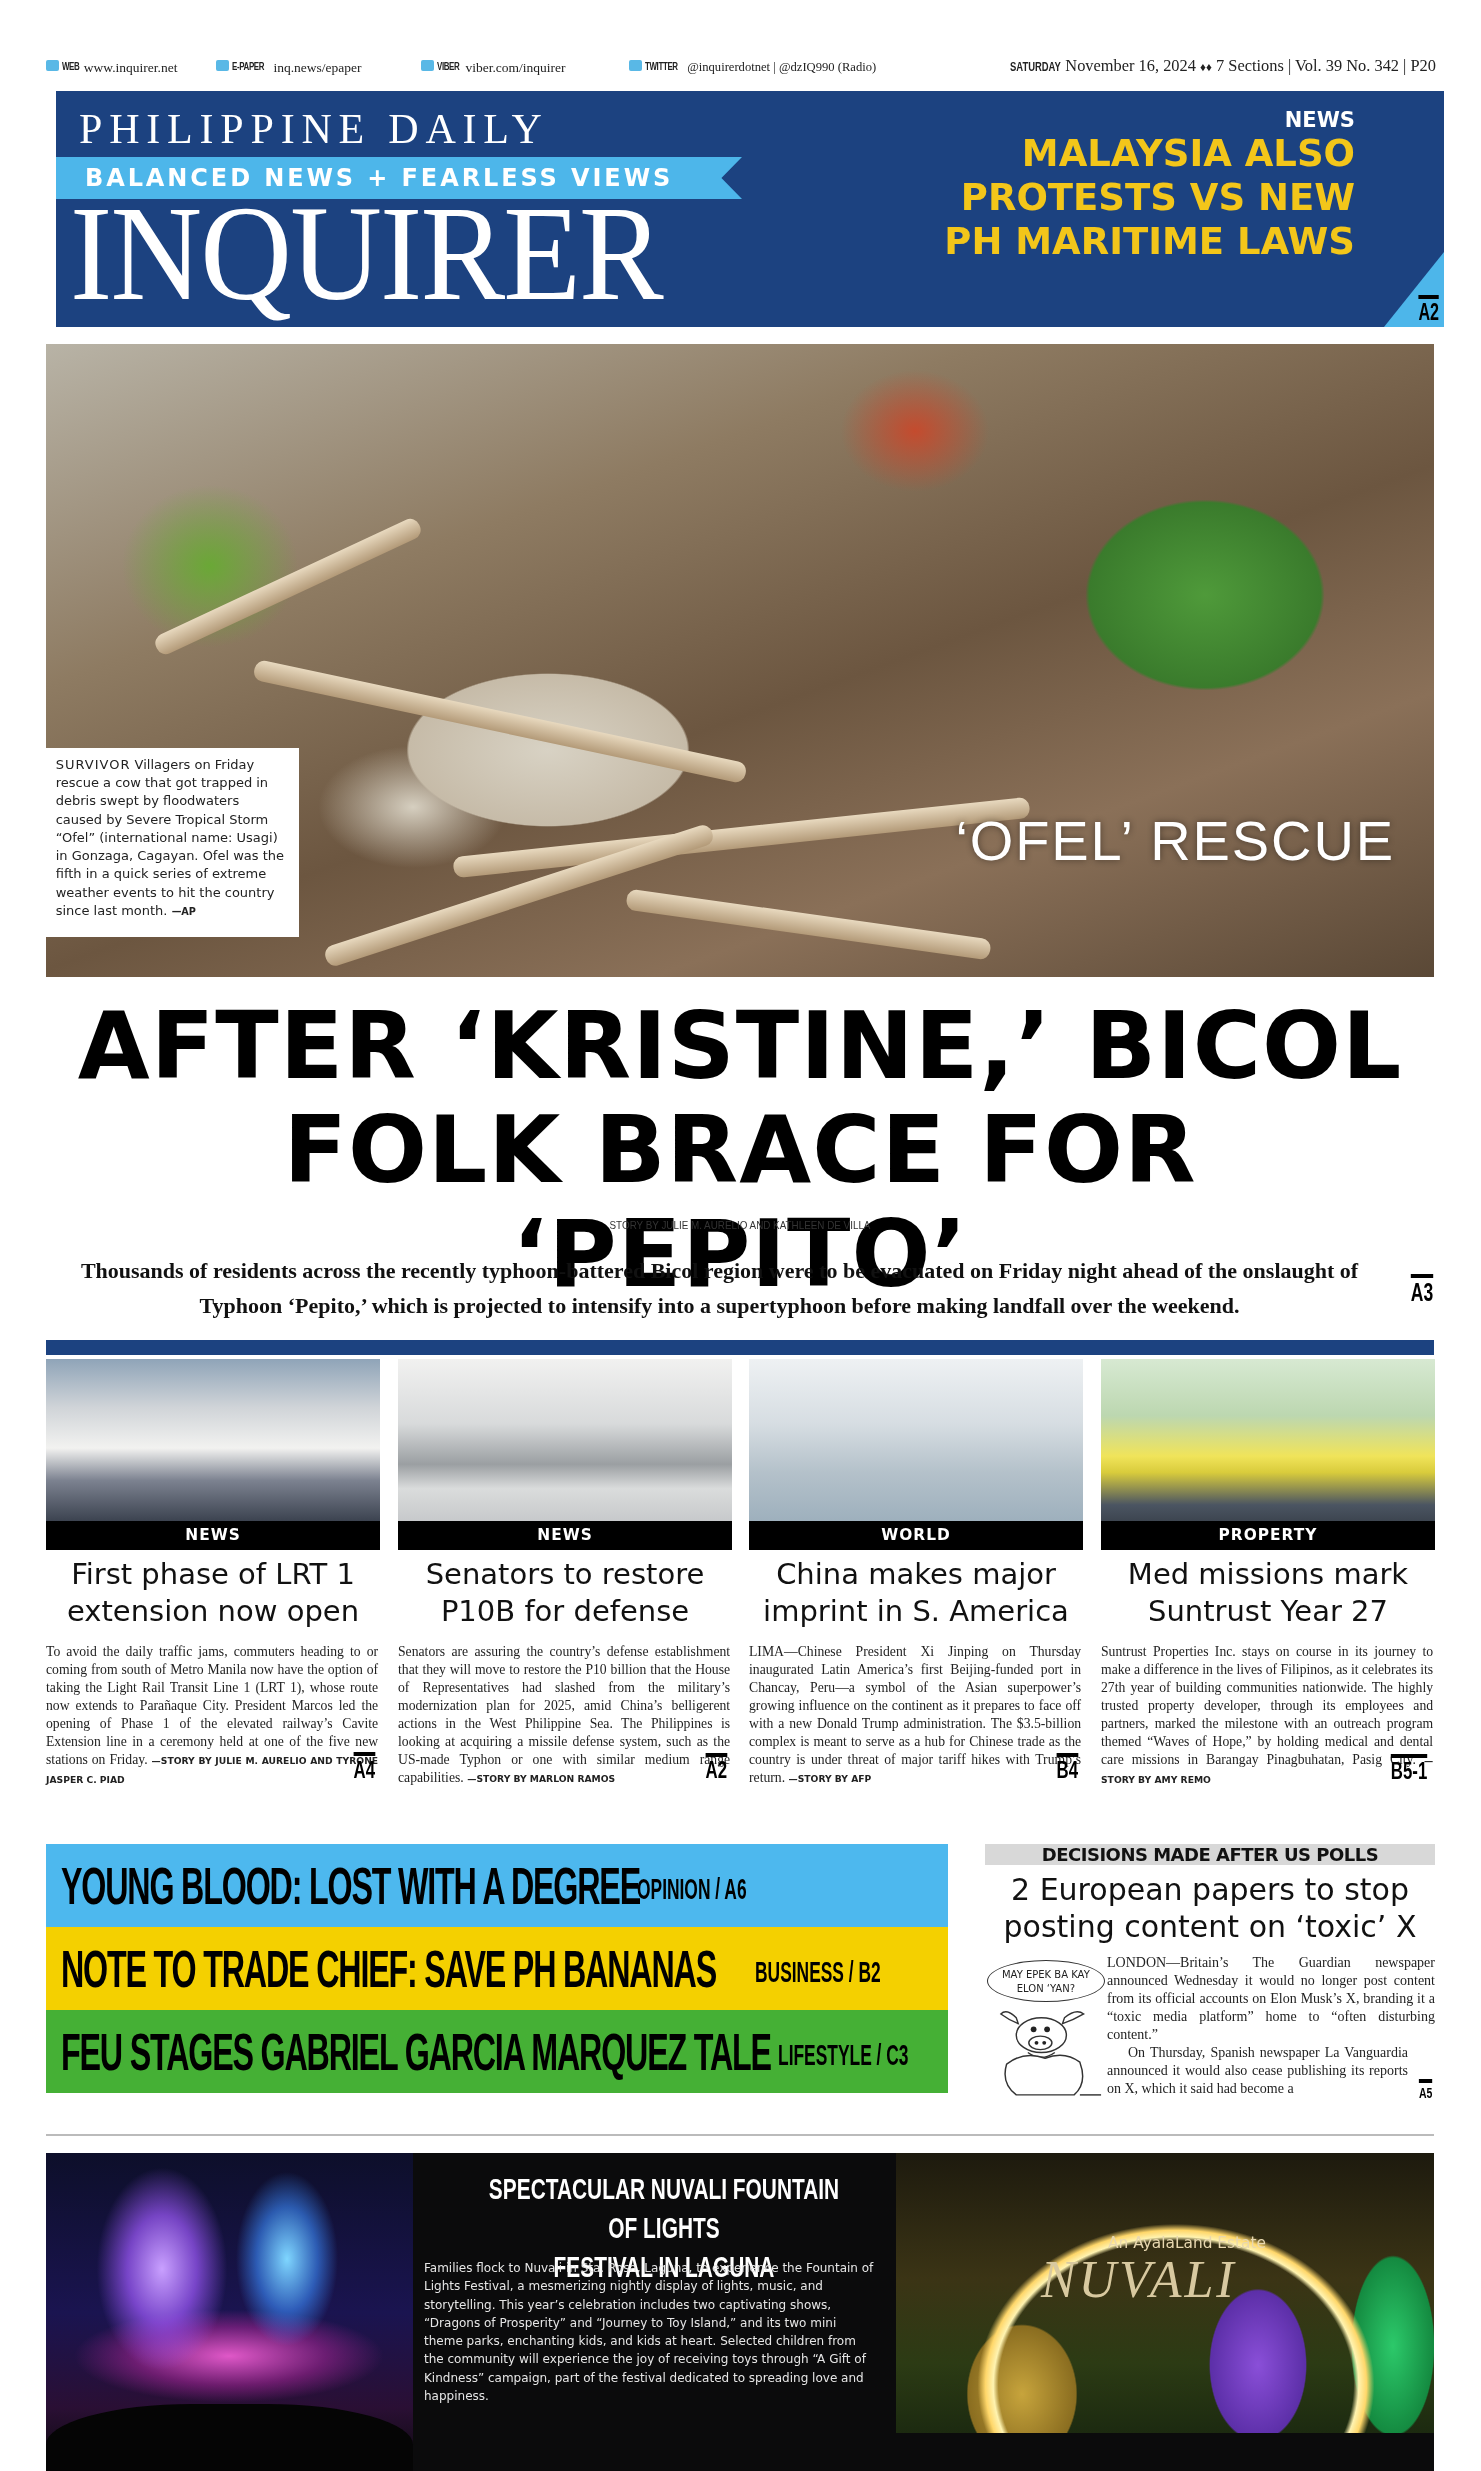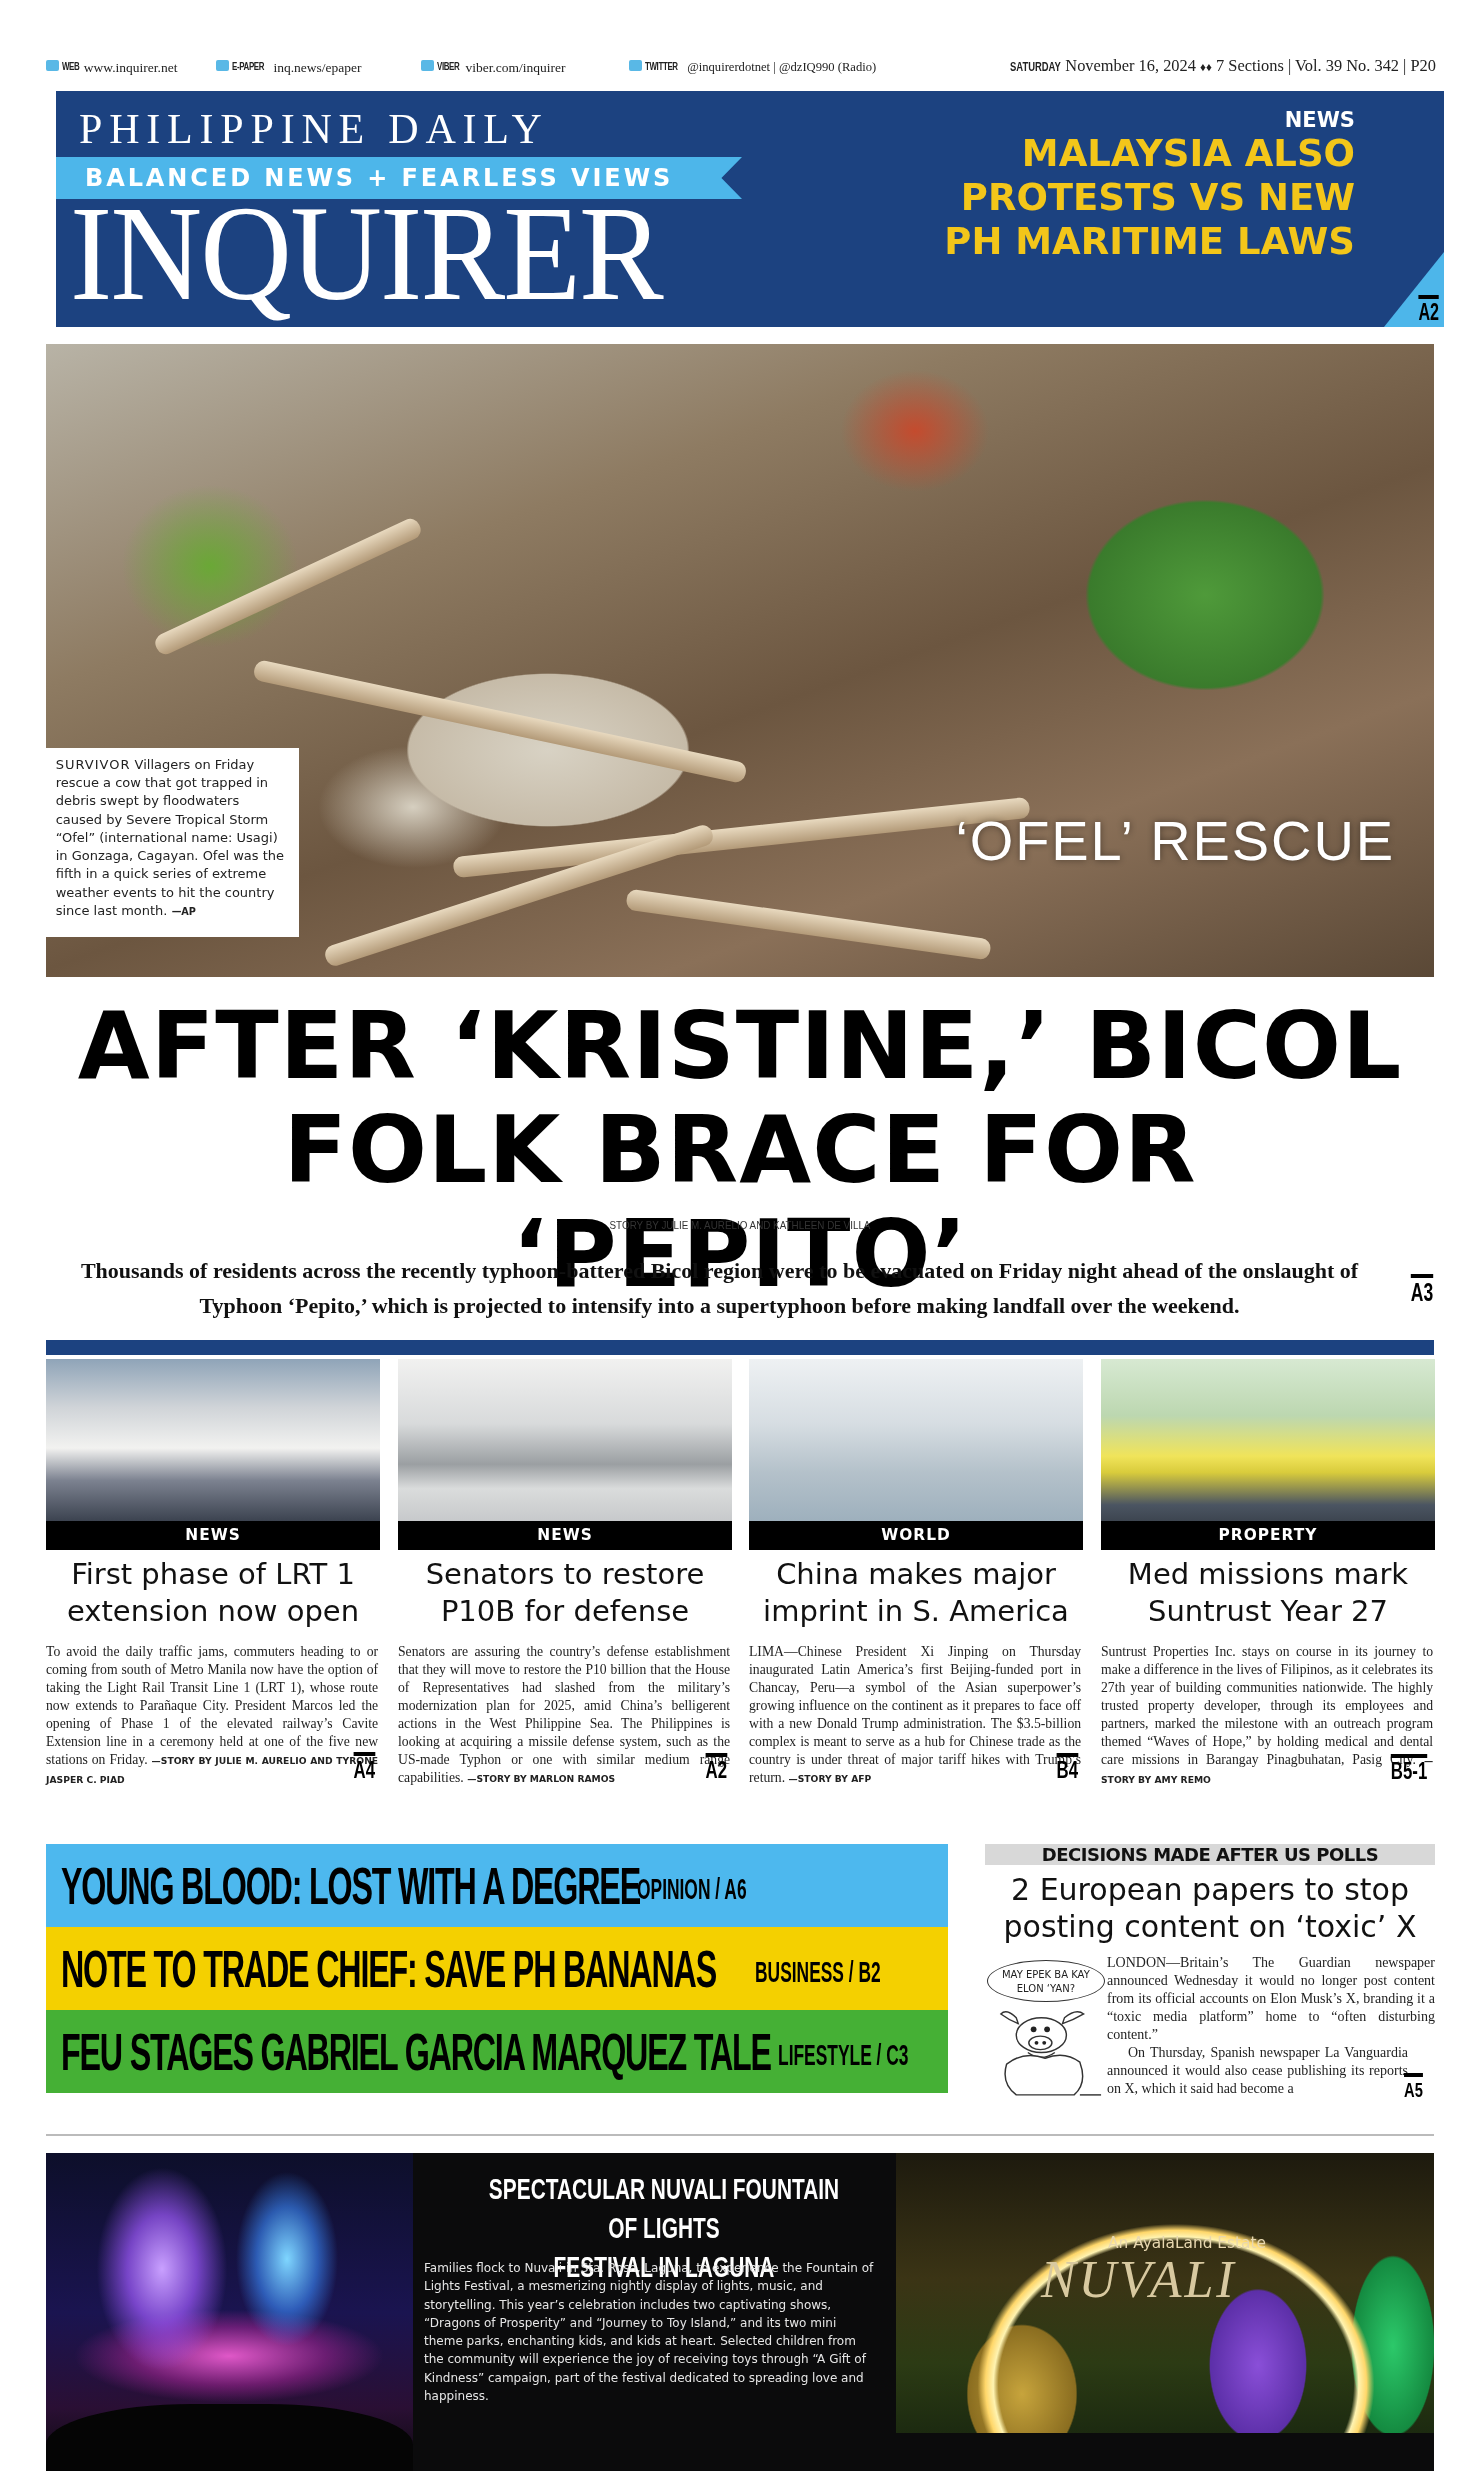--- a/index.html
+++ b/index.html
@@ -74,21 +74,21 @@
   
   .brief { left: 985px; top: 1844px; width: 450px; }
   .brief .kick { height: 21px; background: #d8d8d8; text-align: center; font-family: "DejaVu Sans", sans-serif; font-weight: bold; font-size: 18px; line-height: 21px; letter-spacing: -0.5px; }
   .brief .title { margin-top: 5.8px; text-align: center; font-family: "DejaVu Sans", sans-serif; font-size: 30px; line-height: 37px; color: #111; }
   .brief .content { margin-top: 9.7px; position: relative; height: 151px; }
   .cartoon { position: absolute; left: 0; top: 0; width: 124px; height: 149px; }
   .bubble { position: absolute; left: 1.9px; top: 5.8px; width: 118px; height: 42px; border: 1.4px solid #333; border-radius: 50%; text-align: center; font-family: "DejaVu Sans", sans-serif; font-size: 10px; line-height: 13.5px; padding-top: 6.8px; color: #222; }
   .pig { position: absolute; left: 11.6px; top: 52px; width: 106px; height: 93px; }
   .brief .text { position: absolute; left: 122px; top: 0; width: 328px; font-family: "Liberation Serif", serif; font-size: 14px; line-height: 18px; text-align: justify; color: #222; }
   .brief .text p + p { text-indent: 21px; }
-  .brief .ref { position: absolute; right: 8px; bottom: 3.9px; font-size: 21px; }
+  .brief .ref { position: absolute; right: 0; bottom: 3.9px; font-size: 15px; }
 
   .hr-bottom { left: 46px; top: 2134px; width: 1388px; height: 1.9px; background: #bbb; }
 
   
   .banner { left: 46px; top: 2153px; width: 1388px; height: 319px; background: #0b0b0c; overflow: hidden; }
   .banner-left { position: absolute; left: 0; top: 0; width: 367px; height: 319px;
                  background:
                    radial-gradient(ellipse 87px 135px at 116px 116px, #c9a0ff 0%, rgba(160,90,255,0.7) 40%, transparent 75%),
                    radial-gradient(ellipse 68px 116px at 241px 106px, #7fd6ff 0%, rgba(60,140,255,0.6) 45%, transparent 75%),
                    radial-gradient(ellipse 193px 58px at 183px 203px, #e058c8 0%, rgba(180,40,160,0.5) 50%, transparent 80%),

